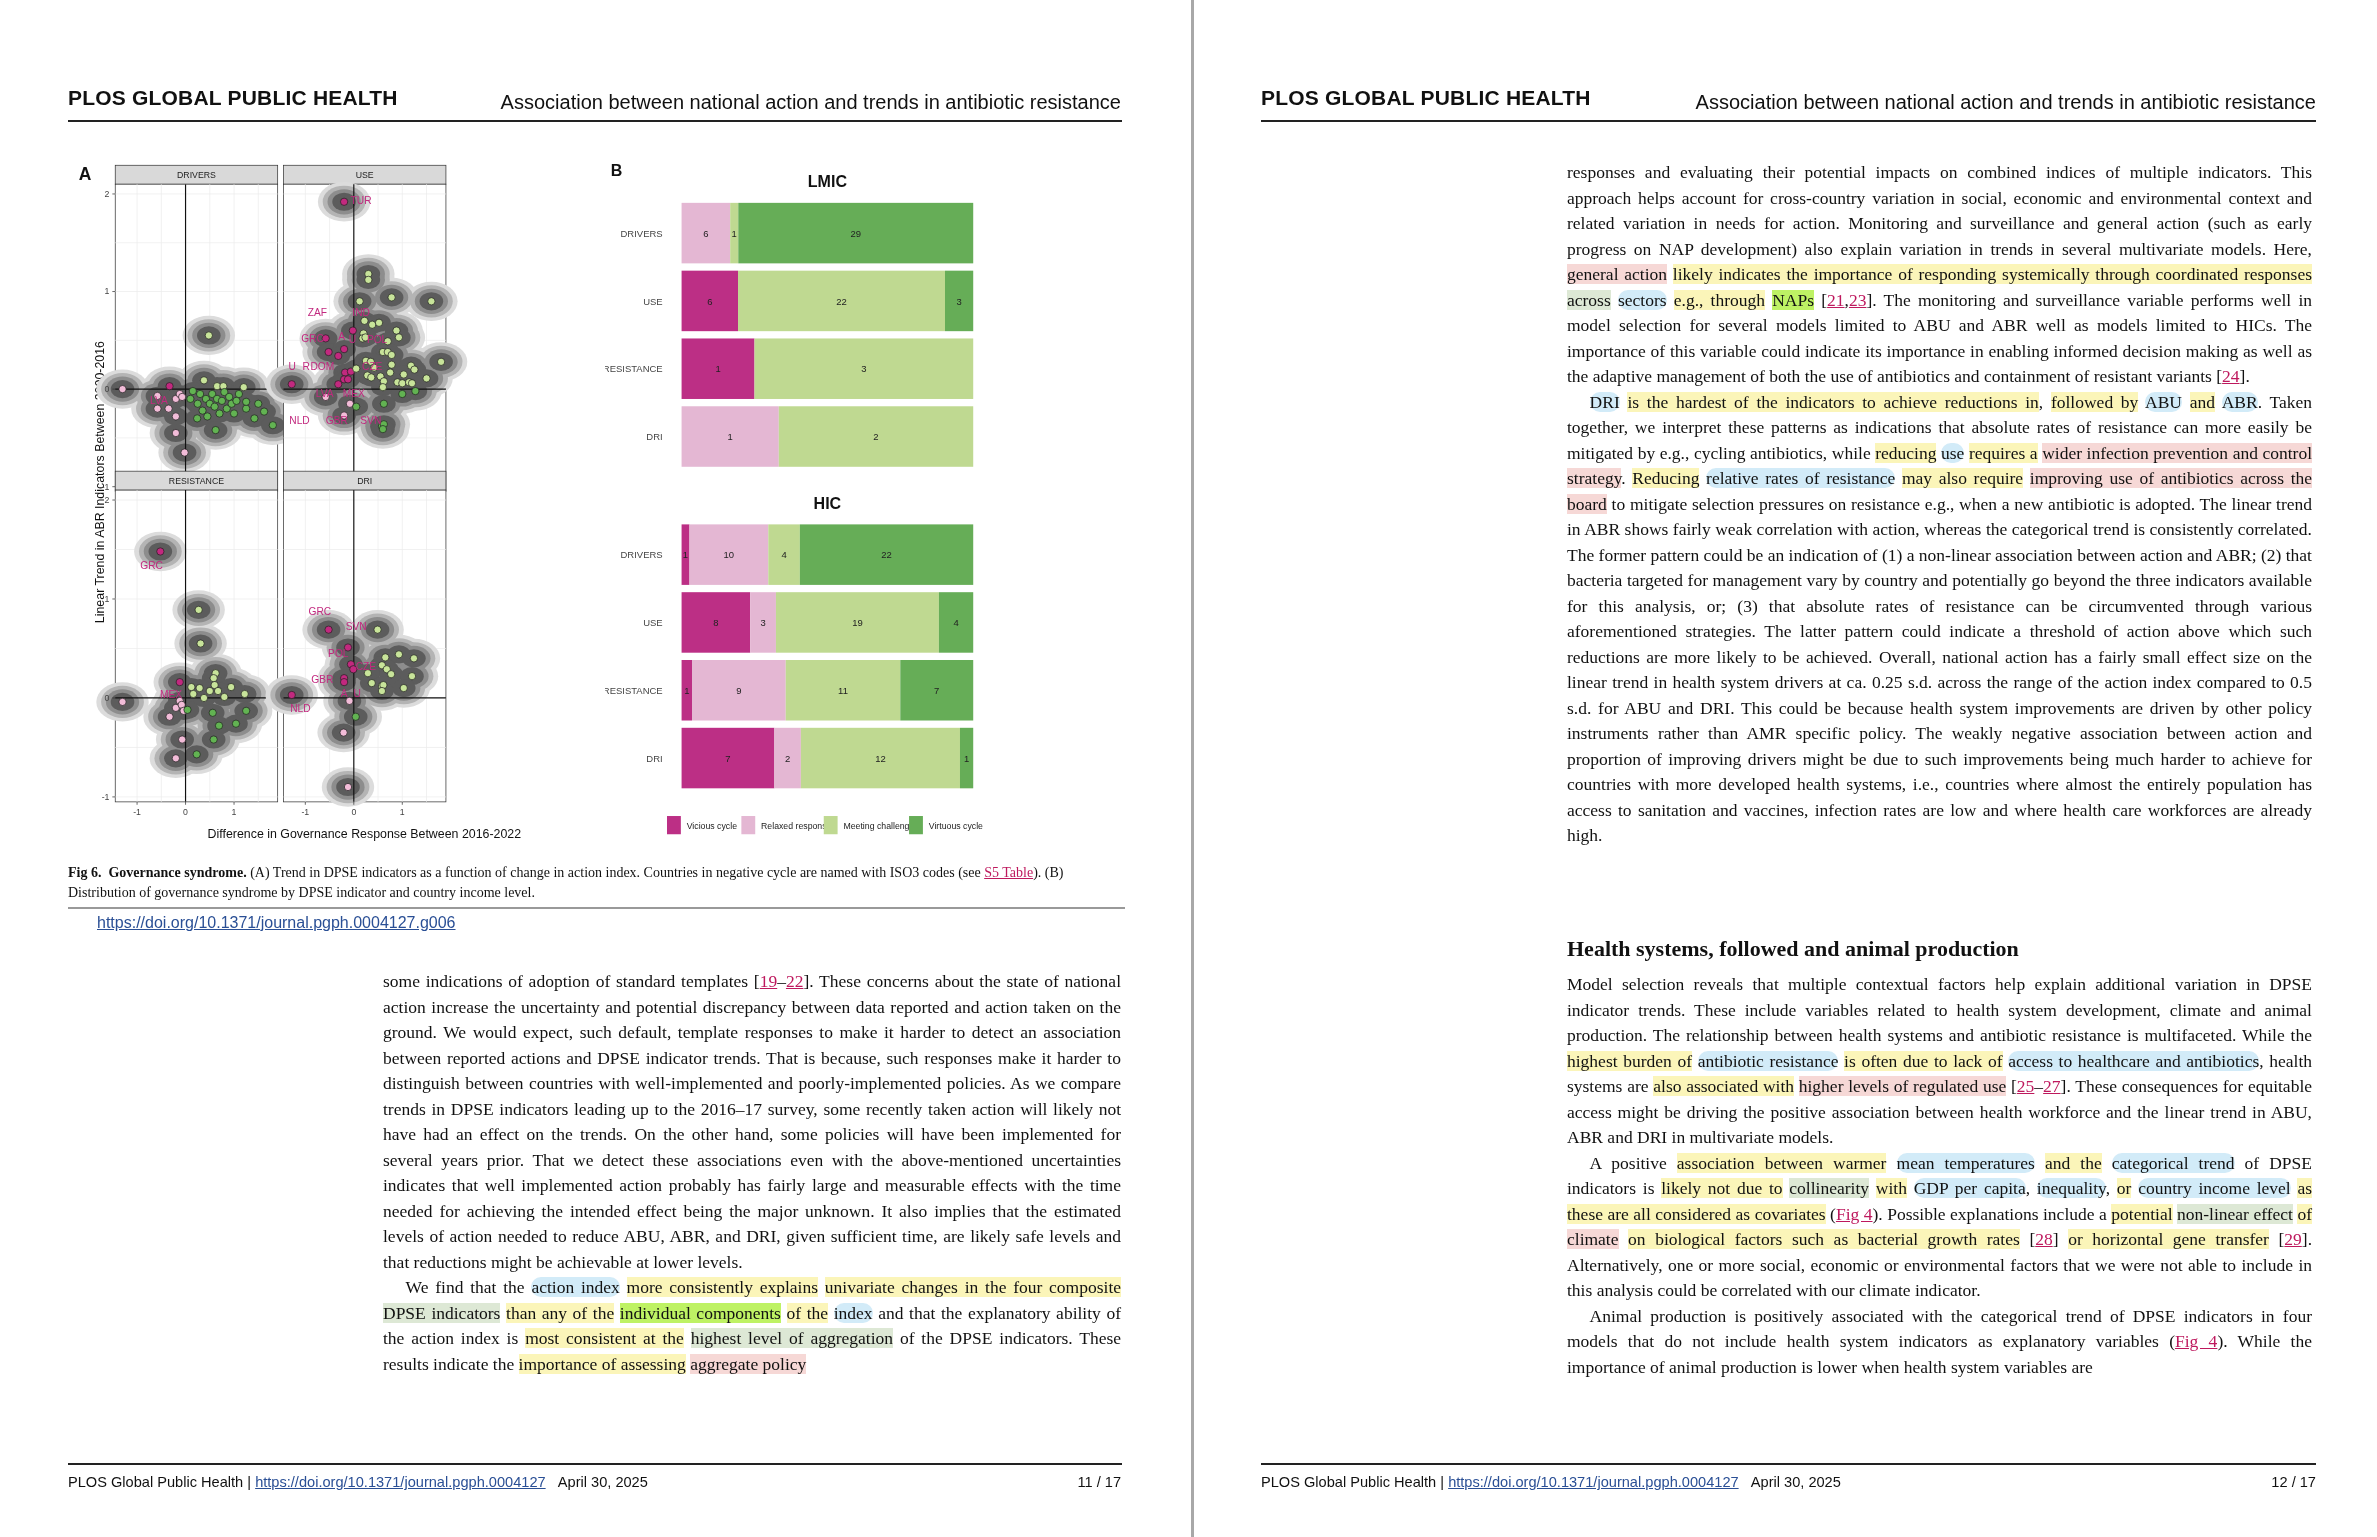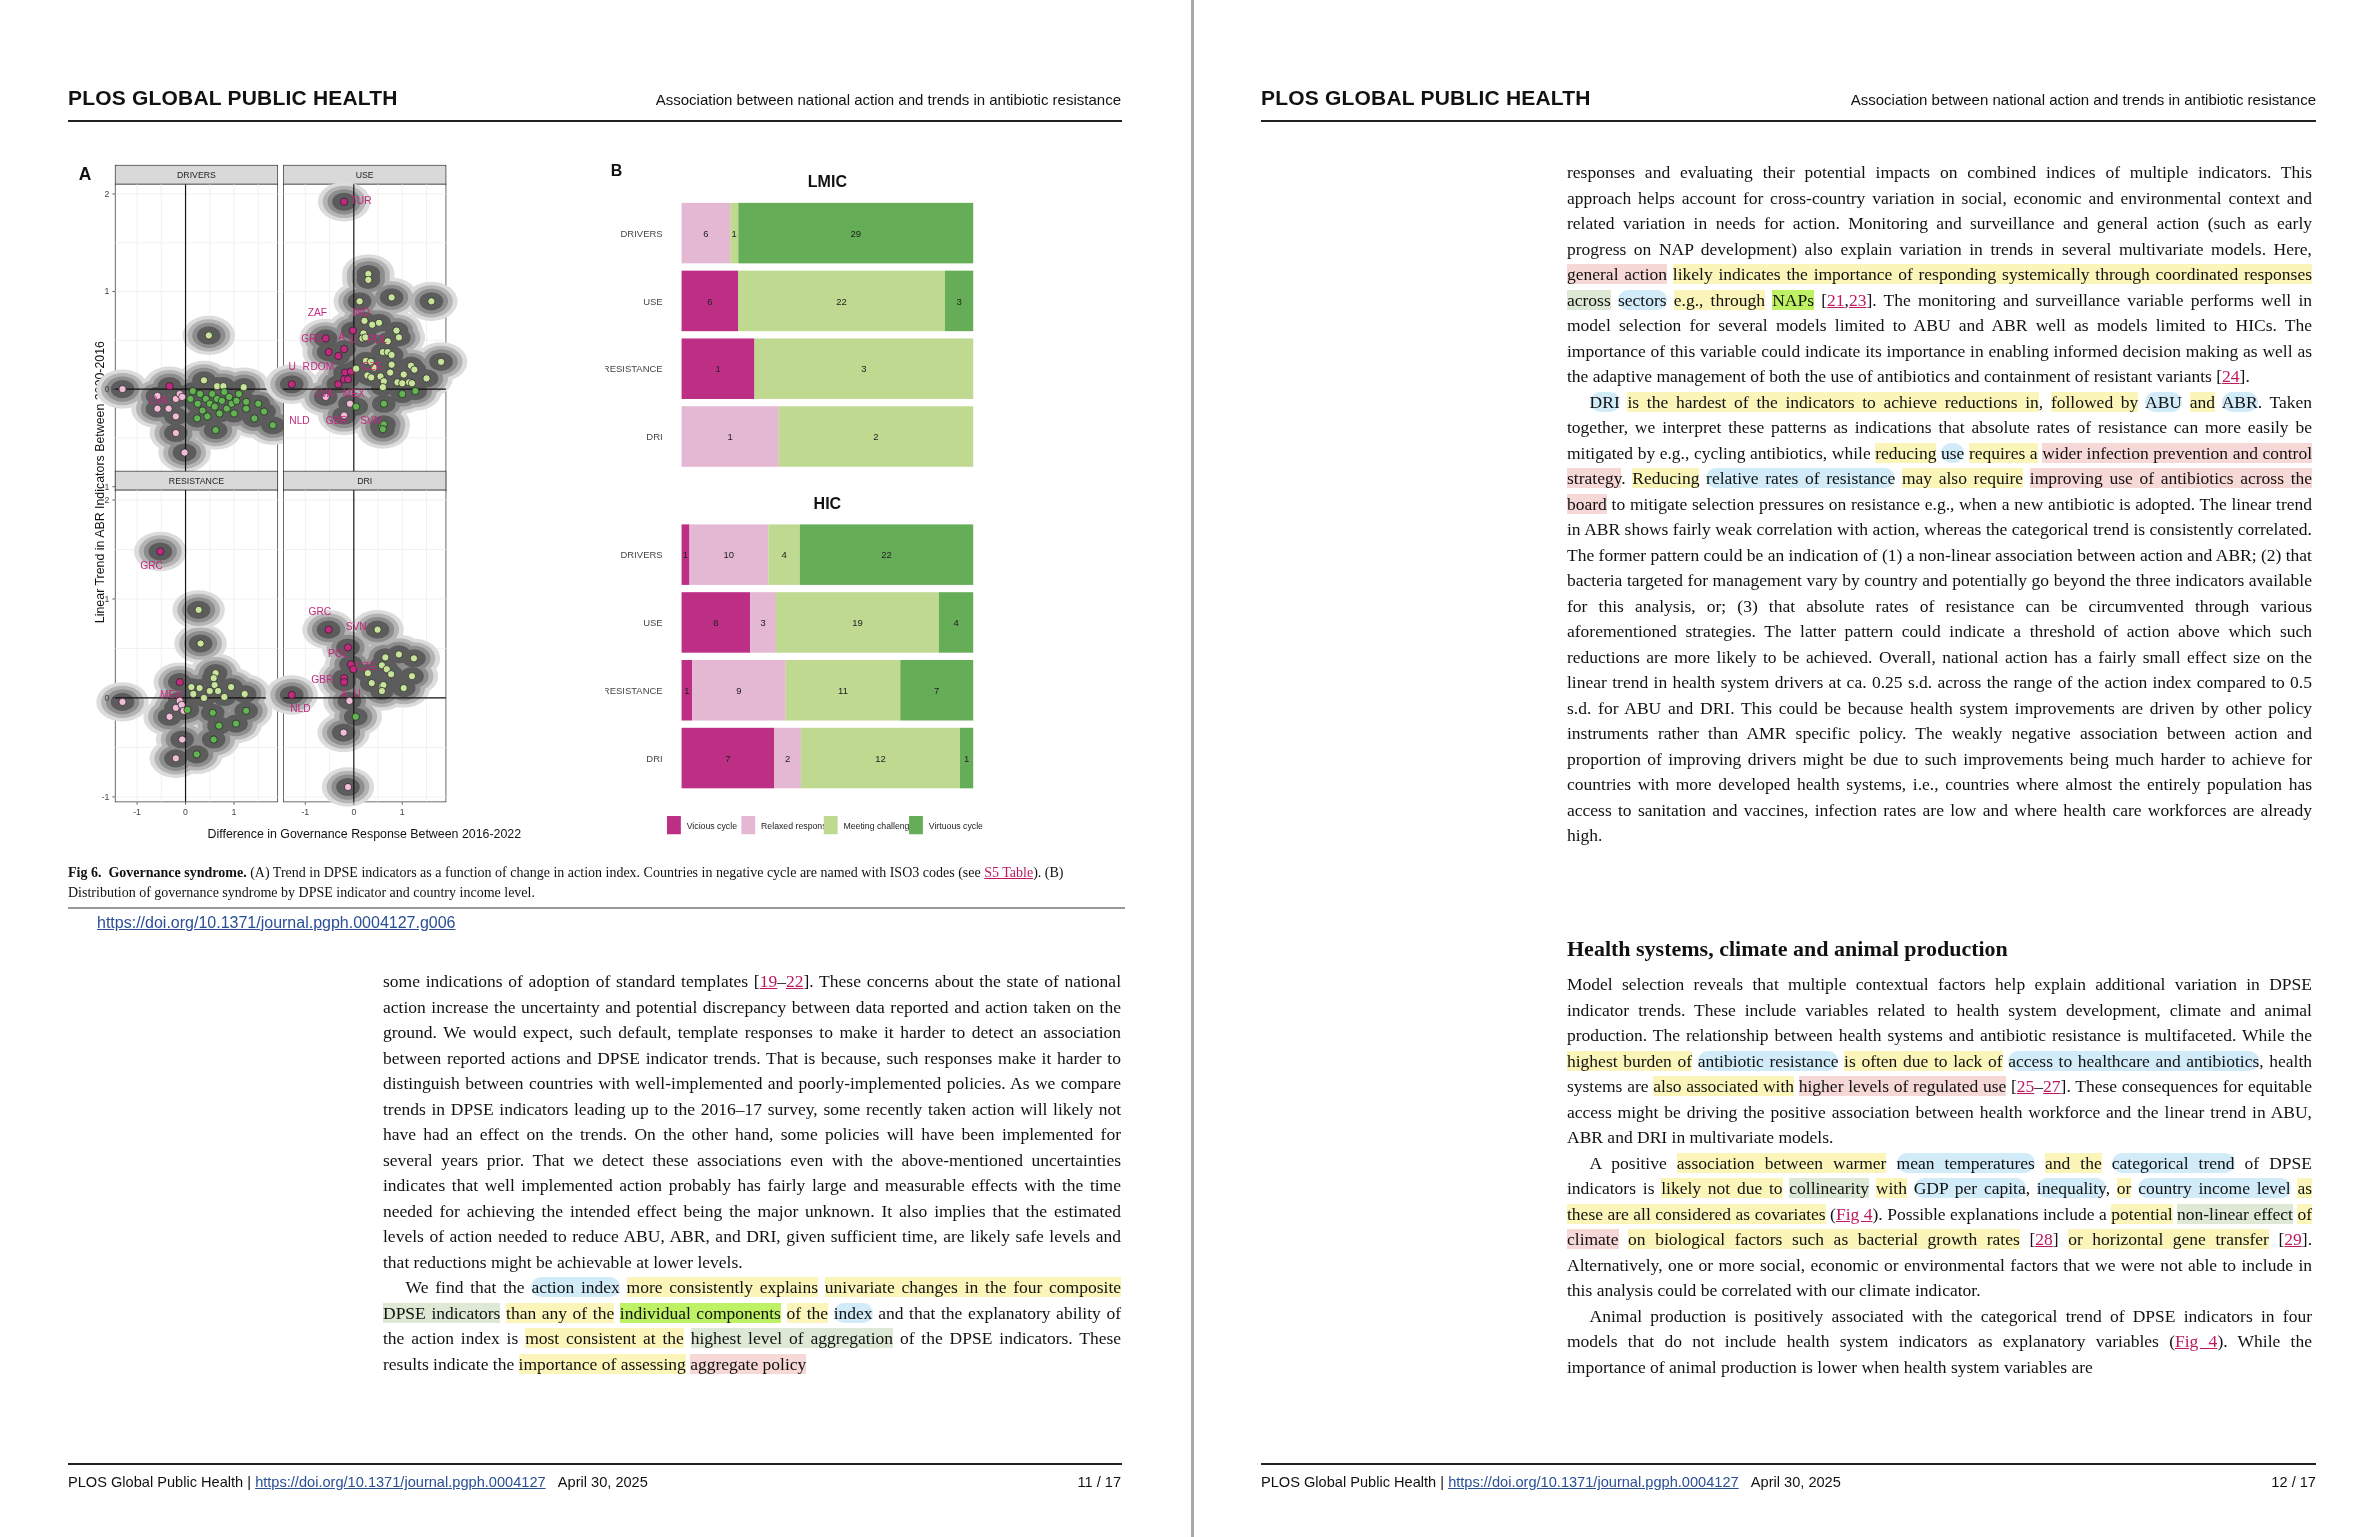--- a/index.html
+++ b/index.html
@@ -3,21 +3,21 @@
 <meta charset="utf-8">
 <style>
   html, body { margin:0; padding:0; background:#ffffff; }
   body { width:2377px; height:1538px; position:relative; overflow:hidden; font-family:"Liberation Sans", sans-serif; color:#1a1a1a; }
   .page { position:absolute; top:0; height:1538px; background:#fff;margin-top:16px; }
   #page-left { left:0; width:1189px; }
   #page-right { left:1195px; width:1182px; }
   .divider-v { position:absolute; left:1191px; top:0; width:2.9px; height:1538px; background:#a8a8a8; }
 
   .hdr-journal { position:absolute; top:70px; font-family:"Liberation Sans", sans-serif; font-weight:bold; font-size:21px; letter-spacing:0.2px; color:#111; }
-  .hdr-title { position:absolute; top:75px; font-size:15px; color:#111; text-align:left; }
+  .hdr-title { position:absolute; top:75px; font-size:20px; color:#111; text-align:left; }
   .hdr-rule { position:absolute; top:104px; height:1.5px; background:#222; }
 
   .foot-rule { position:absolute; top:1447px; height:1.5px; background:#222; }
   .foot { position:absolute; top:1458px; font-size:14.6px; color:#111; white-space:nowrap; }
   .foot a { color:#2a4f95; text-decoration:underline; }
   .foot-page { position:absolute; top:1458px; font-size:14.6px; color:#111; text-align:left; }
 
   .body-text { font-family:"Liberation Serif", serif; font-size:17.5px; line-height:25.5px; color:#111; }
   .body-text p { margin:0; text-align:justify; text-align-last:left; }
   .body-text p.indent { text-indent:22.6px; }
@@ -1083,21 +1083,21 @@
 
 <div class="page" id="page-right">
   <div class="hdr-journal" style="left:66px;">PLOS GLOBAL PUBLIC HEALTH</div>
   <div class="hdr-title" style="right:61px;">Association between national action and trends in antibiotic resistance</div>
   <div class="hdr-rule" style="left:66px; width:1055px;"></div>
 
   <div class="body-text" id="right-body-1" style="position:absolute; left:372px; top:144px; width:745px;">
       <p><span>responses and evaluating their potential impacts on combined indices of multiple indicators. This approach helps account for cross-country variation in social, economic and environmental context and related variation in needs for action. Monitoring and surveillance and general action (such as early progress on NAP development) also explain variation in trends in several multivariate models. Here, </span><span class="hl-r">general action</span><span> </span><span class="hl-y">likely indicates the importance of responding systemically through coordinated responses</span><span> </span><span class="hl-g">across</span><span> </span><span class="hl-b">sectors</span><span> </span><span class="hl-y">e.g., through</span><span> </span><span class="hl-p">NAPs</span><span> [</span><span class="ref">21</span><span>,</span><span class="ref">23</span><span>]. The monitoring and surveillance variable performs well in model selection for several models limited to ABU and ABR well as models limited to HICs. The importance of this variable could indicate its importance in enabling informed decision making as well as the adaptive management of both the use of antibiotics and containment of resistant variants [</span><span class="ref">24</span><span>].</span></p>
       <p class="indent"><span class="hl-b">DRI</span><span> </span><span class="hl-y">is the hardest of the indicators to achieve reductions in</span><span>, </span><span class="hl-y">followed by</span><span> </span><span class="hl-b">ABU</span><span> </span><span class="hl-y">and</span><span> </span><span class="hl-b">ABR</span><span>. Taken together, we interpret these patterns as indications that absolute rates of resistance can more easily be mitigated by e.g., cycling antibiotics, while </span><span class="hl-y">reducing</span><span> </span><span class="hl-b">use</span><span> </span><span class="hl-y">requires a</span><span> </span><span class="hl-r">wider infection prevention and control strategy</span><span>. </span><span class="hl-y">Reducing</span><span> </span><span class="hl-b">relative rates of resistance</span><span> </span><span class="hl-y">may also require</span><span> </span><span class="hl-r">improving use of antibiotics across the board</span><span> to mitigate selection pressures on resistance e.g., when a new antibiotic is adopted. The linear trend in ABR shows fairly weak correlation with action, whereas the categorical trend is consistently correlated. The former pattern could be an indication of (1) a non-linear association between action and ABR; (2) that bacteria targeted for management vary by country and potentially go beyond the three indicators available for this analysis, or; (3) that absolute rates of resistance can be circumvented through various aforementioned strategies. The latter pattern could indicate a threshold of action above which such reductions are more likely to be achieved. Overall, national action has a fairly small effect size on the linear trend in health system drivers at ca. 0.25 s.d. across the range of the action index compared to 0.5 s.d. for ABU and DRI. This could be because health system improvements are driven by other policy instruments rather than AMR specific policy. The weakly negative association between action and proportion of improving drivers might be due to such improvements being much harder to achieve for countries with more developed health systems, i.e., countries where almost the entirely population has access to sanitation and vaccines, infection rates are low and where health care workforces are already high.</span></p>
     </div>
-  <div class="section-h" style="position:absolute; left:372px; top:920px;">Health systems, climate and animal production</div>
+  <div class="section-h" style="position:absolute; left:372px; top:920px;">Health systems, followed and animal production</div>
   <div class="body-text" id="right-body-2" style="position:absolute; left:372px; top:956px; width:745px;">
       <p><span>Model selection reveals that multiple contextual factors help explain additional variation in DPSE indicator trends. These include variables related to health system development, climate and animal production. The relationship between health systems and antibiotic resistance is multifaceted. While the </span><span class="hl-y">highest burden of</span><span> </span><span class="hl-b">antibiotic resistance</span><span> </span><span class="hl-y">is often due to lack of</span><span> </span><span class="hl-b">access to healthcare and antibiotics</span><span>, health systems are </span><span class="hl-y">also associated with</span><span> </span><span class="hl-r">higher levels of regulated use</span><span> [</span><span class="ref">25</span><span>–</span><span class="ref">27</span><span>]. These consequences for equitable access might be driving the positive association between health workforce and the linear trend in ABU, ABR and DRI in multivariate models.</span></p>
       <p class="indent"><span>A positive </span><span class="hl-y">association between warmer</span><span> </span><span class="hl-b">mean temperatures</span><span> </span><span class="hl-y">and the</span><span> </span><span class="hl-b">categorical trend</span><span> of DPSE indicators is </span><span class="hl-y">likely not due to</span><span> </span><span class="hl-g">collinearity</span><span> </span><span class="hl-y">with</span><span> </span><span class="hl-b">GDP per capita</span><span>, </span><span class="hl-b">inequality</span><span>, </span><span class="hl-y">or</span><span> </span><span class="hl-b">country income level</span><span> </span><span class="hl-y">as these are all considered as covariates</span><span> (</span><span class="ref">Fig 4</span><span>). Possible explanations include a </span><span class="hl-y">potential</span><span> </span><span class="hl-g">non-linear effect</span><span> </span><span class="hl-y">of</span><span> </span><span class="hl-r">climate</span><span> </span><span class="hl-y">on biological factors such as bacterial growth rates</span><span> [</span><span class="ref">28</span><span>] </span><span class="hl-y">or horizontal gene transfer</span><span> [</span><span class="ref">29</span><span>]. Alternatively, one or more social, economic or environmental factors that we were not able to include in this analysis could be correlated with our climate indicator.</span></p>
       <p class="indent"><span>Animal production is positively associated with the categorical trend of DPSE indicators in four models that do not include health system indicators as explanatory variables (</span><span class="ref">Fig 4</span><span>). While the importance of animal production is lower when health system variables are</span></p>
     </div>
 
   <div class="foot-rule" style="left:66px; width:1055px;"></div>
   <div class="foot" style="left:66px;">
     <span>PLOS Global Public Health | </span><a>https://doi.org/10.1371/journal.pgph.0004127</a>&nbsp;&nbsp;&nbsp;<span>April 30, 2025</span>
   </div>

